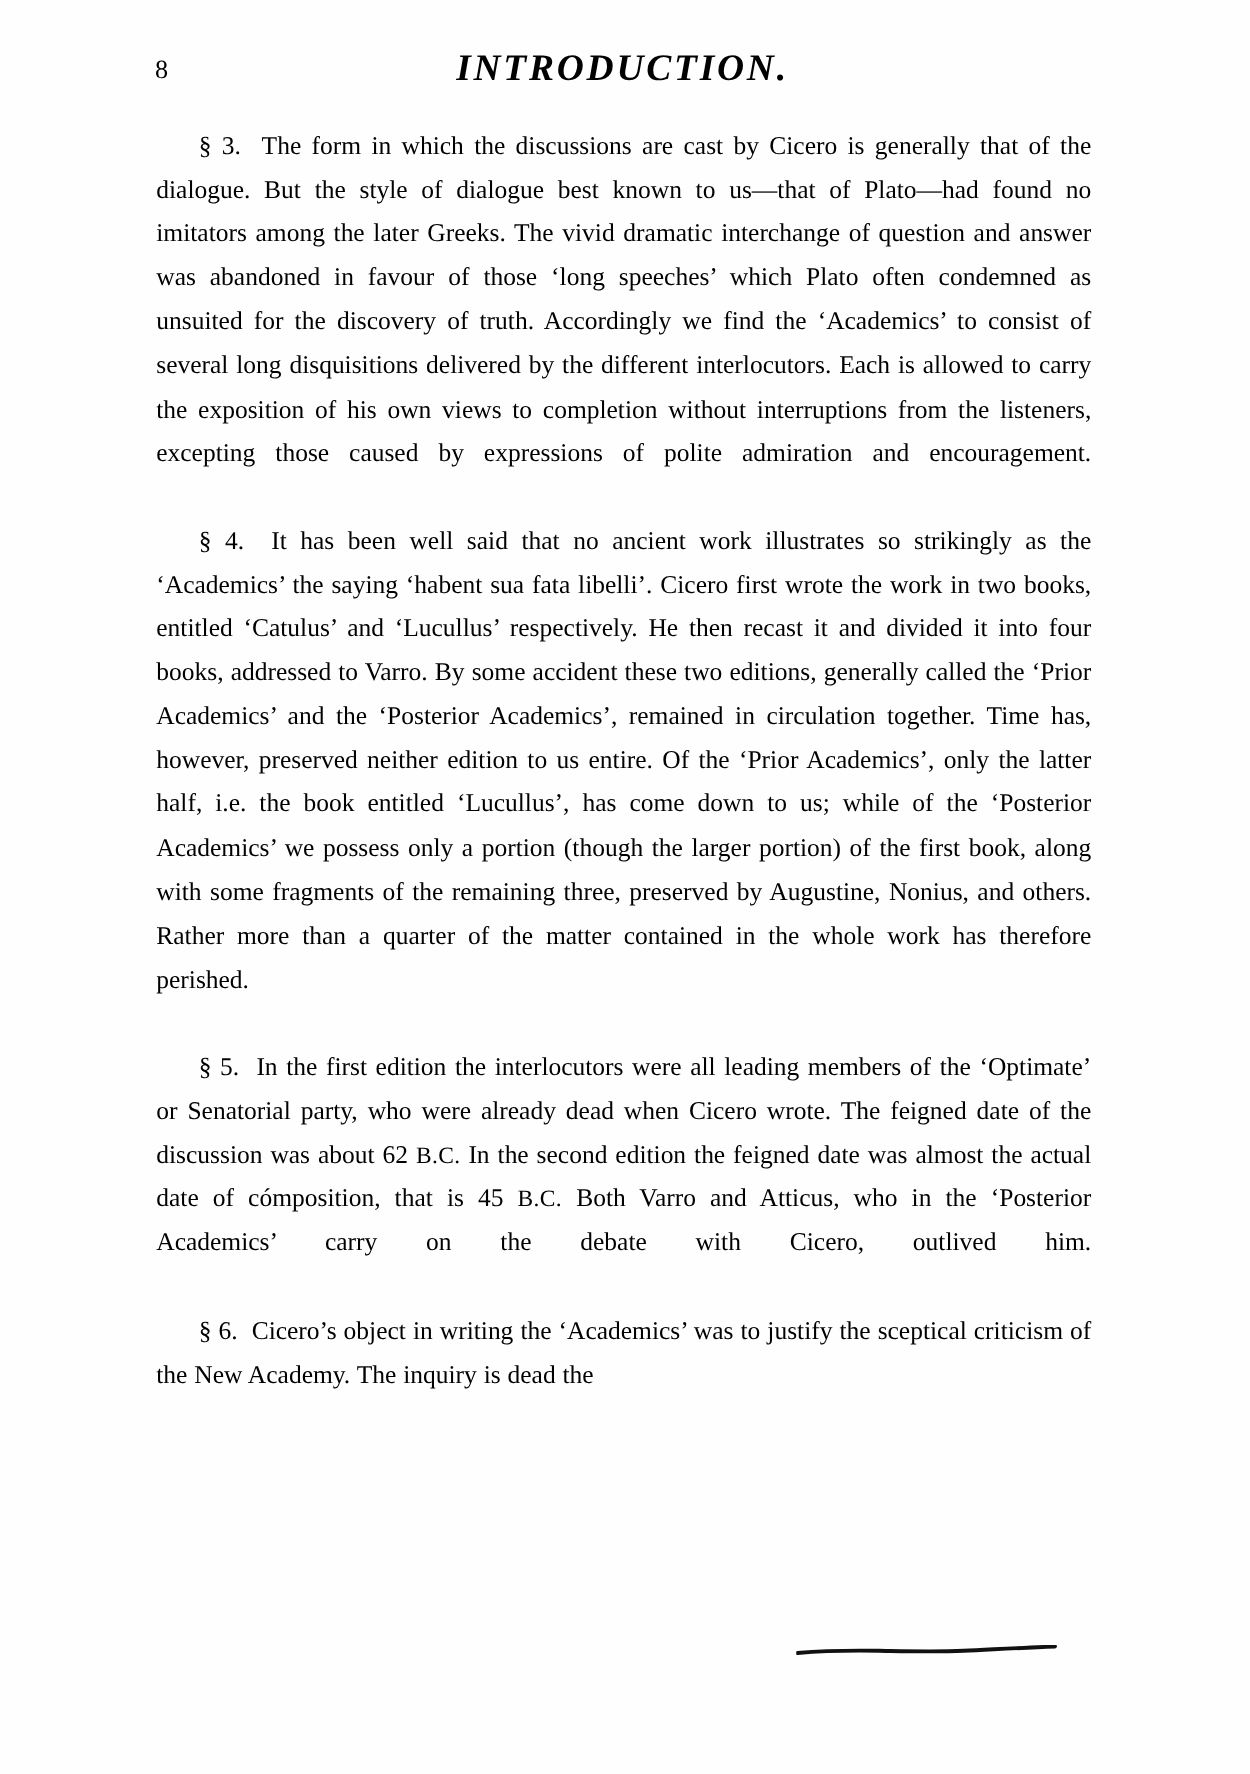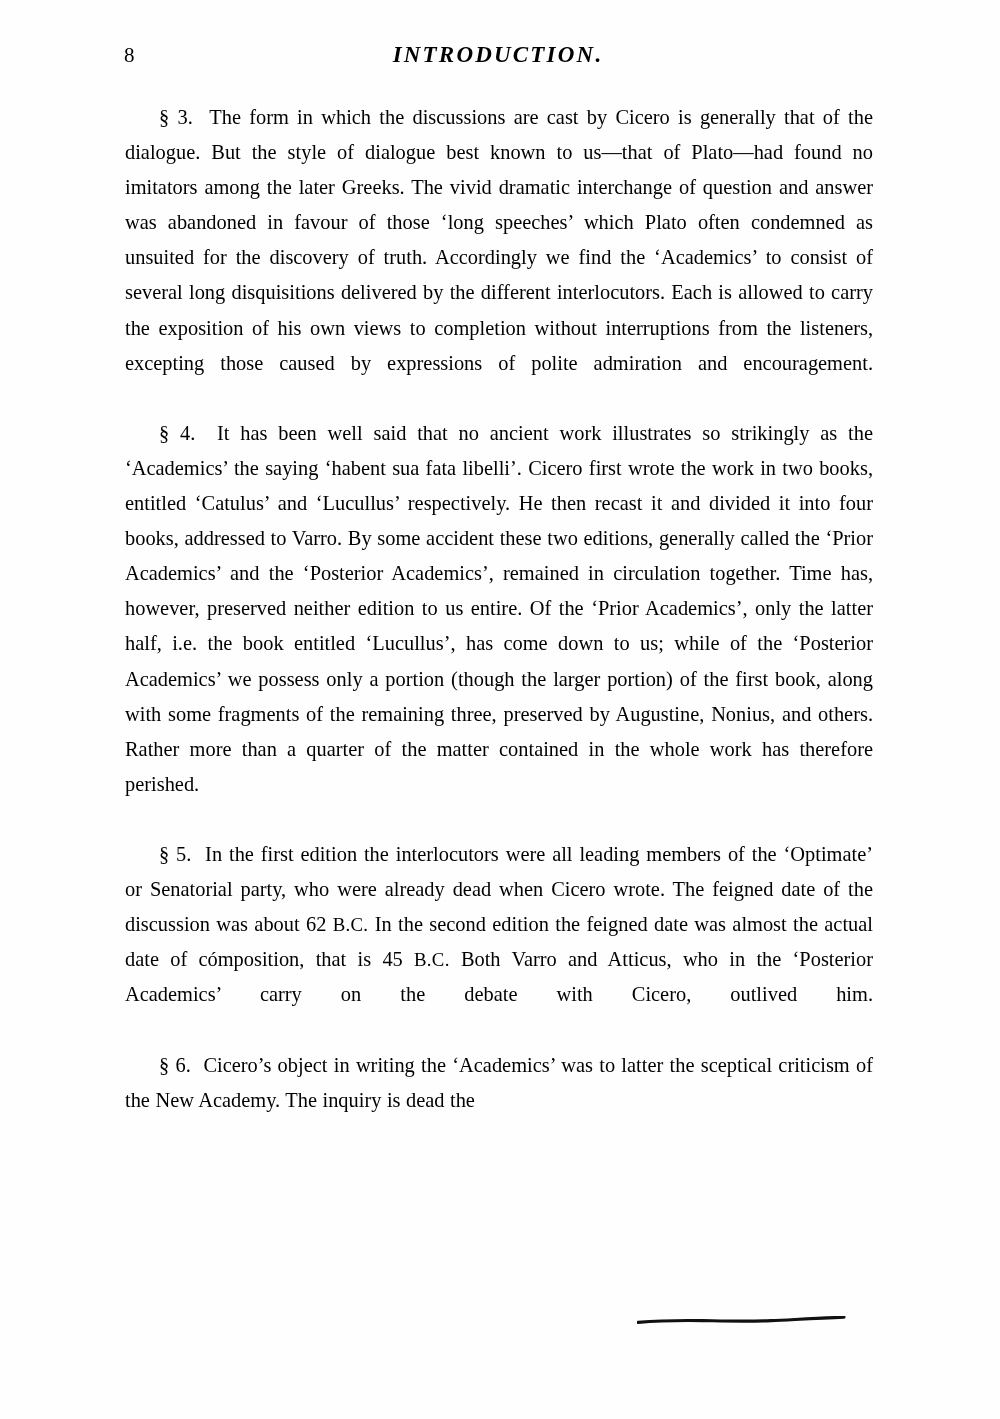--- a/index.html
+++ b/index.html
@@ -39,21 +39,21 @@
     letter-spacing: 0.5px;
   }
   .head-title {
     position: absolute;
     left: 0;
     top: 0;
     width: 760px;
     text-align: center;
     font-style: italic;
     font-weight: 700;
-    font-size: 23px;
+    font-size: 30px;
     line-height: 30px;
     letter-spacing: 2.2px;
   }
 
   
   .textblock {
     position: absolute;
     top: 100px;
     left: 125px;
     width: 748px;
@@ -125,21 +125,21 @@
 
     <p class="para indent">
       <span class="sect">§ 4.</span>&nbsp;&nbsp;<span>It has been well said that no ancient work illustrates so strikingly as the ‘Academics’ the saying ‘habent sua fata libelli’. Cicero first wrote the work in two books, entitled ‘Catulus’ and ‘Lucullus’ respectively. He then recast it and divided it into four books, addressed to Varro. By some accident these two editions, generally called the ‘Prior Academics’ and the ‘Posterior Academics’, remained in circulation together. Time has, however, preserved neither edition to us entire. Of the ‘Prior Academics’, only the latter half, i.e. the book entitled ‘Lucullus’, has come down to us; while of the ‘Posterior Academics’ we possess only a portion (though the larger portion) of the first book, along with some fragments of the remaining three, preserved by Augustine, Nonius, and others. Rather more than a quarter of the matter contained in the whole work has therefore perished.</span>
     </p>
 
     <p class="para indent">
       <span class="sect">§ 5.</span>&nbsp;&nbsp;<span>In the first edition the interlocutors were all leading members of the ‘Optimate’ or Senatorial party, who were already dead when Cicero wrote. The feigned date of the discussion was about 62 </span><span class="sc">B.C.</span><span> In the second edition the feigned date was almost the actual date of cómposition, that is 45 </span><span class="sc">B.C.</span><span> Both Varro and Atticus, who in the ‘Posterior Academics’ carry on the debate with Cicero, outlived him.</span>
     </p>
 
     <p class="para indent nojustify-last">
-      <span class="sect">§ 6.</span>&nbsp;&nbsp;<span>Cicero’s object in writing the ‘Academics’ was to latter the sceptical criticism of the New Academy. </span><span>The inquiry is dead the</span>
+      <span class="sect">§ 6.</span>&nbsp;&nbsp;<span>Cicero’s object in writing the ‘Academics’ was to justify the sceptical criticism of the New Academy. </span><span>The inquiry is dead the</span>
     </p>
 
   </div>
 
   <div class="pen-underline">
     <svg width="209" height="9" viewBox="0 0 209 9" xmlns="http://www.w3.org/2000/svg">
       <path d="M1,6.4 C22,4.6 44,4.2 66,4.6 C90,5.0 112,5.6 134,4.6 C156,3.6 180,2.2 207,1.2" fill="none" stroke="#111111" stroke-width="3.1" stroke-linecap="round"></path>
     </svg>
   </div>
 

